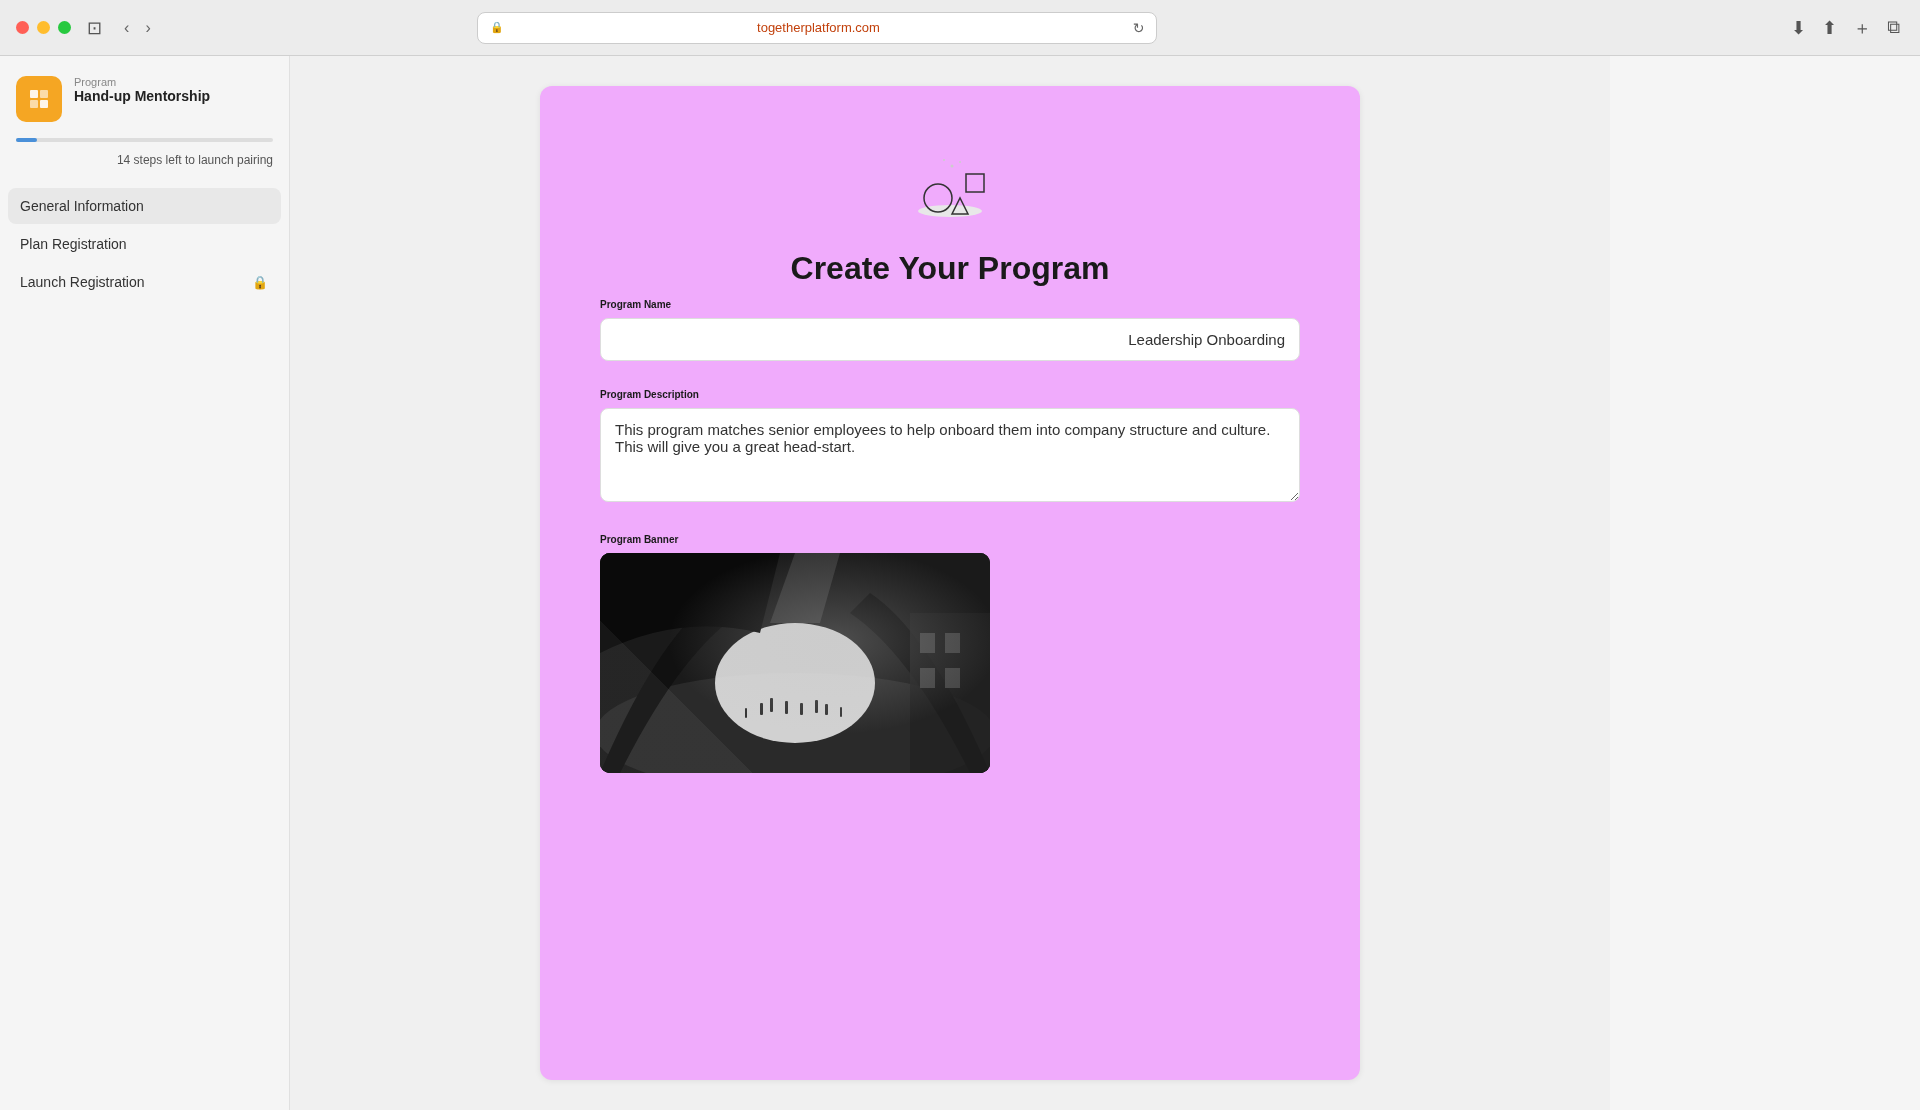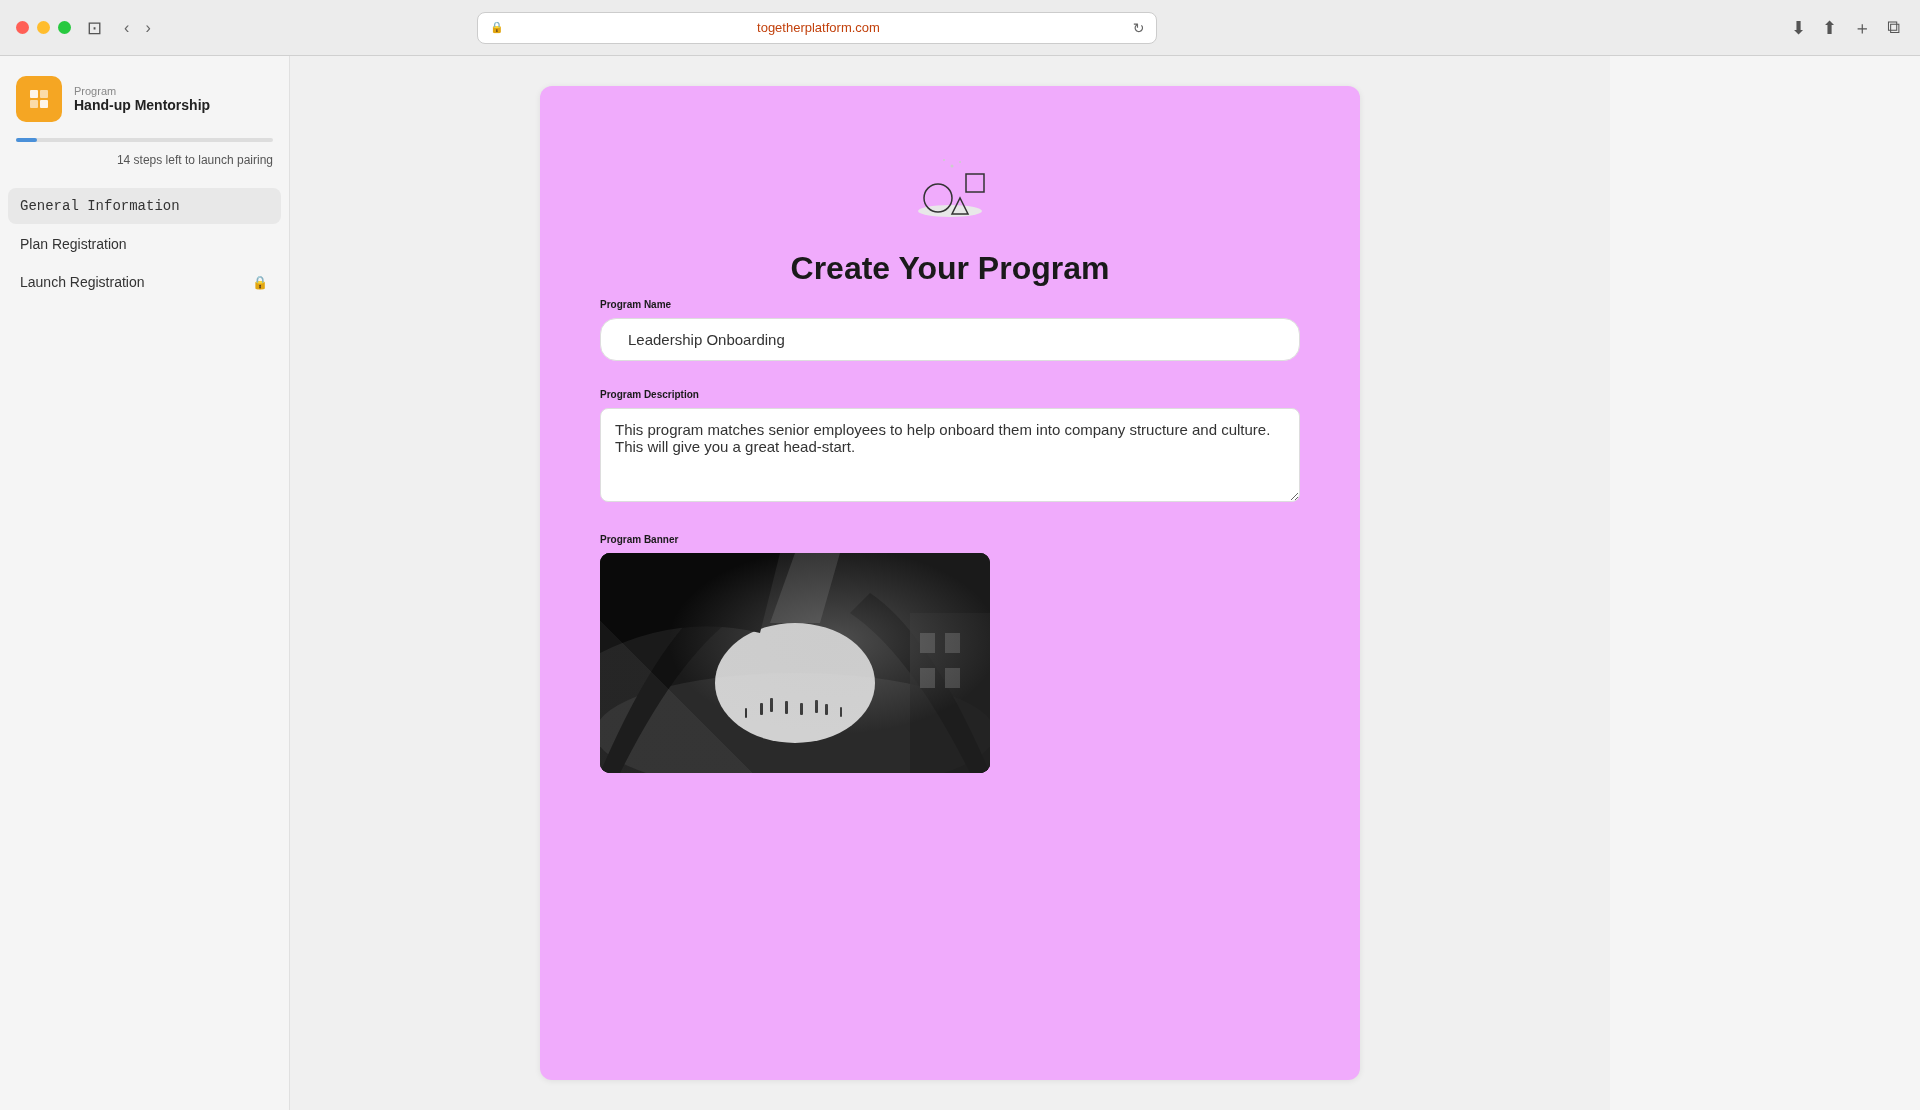--- a/index.html
+++ b/index.html
@@ -57,21 +57,21 @@
       width: 290px;
       background: #f5f5f5;
       border-right: 1px solid #e0e0e0;
       display: flex;
       flex-direction: column;
       padding: 0;
       flex-shrink: 0;
     }
     .sidebar-header {
       display: flex;
-      align-items: center;
+      align-items: flex-start;
       gap: 12px;
       padding: 20px 16px 16px 16px;
     }
     .program-icon {
       width: 46px;
       height: 46px;
       background: #f5a623;
       border-radius: 10px;
       display: flex;
       align-items: center;
@@ -106,21 +106,20 @@
       justify-content: space-between;
       padding: 10px 12px;
       border-radius: 8px;
       cursor: pointer;
       font-size: 14px;
       color: #333;
     }
     .nav-item.active {
       background: #e8e8e8;
       font-weight: 500;
-      font-family: Liberation Mono, monospace;
     }
     .lock-small { font-size: 13px; color: #aaa; }
 
     
     .content-area {
       flex: 1;
       background: #f0f0f0;
       display: flex;
       justify-content: center;
       padding: 30px 20px;
@@ -160,26 +159,27 @@
     .form-label {
       display: block;
       font-size: 10px;
       font-weight: 600;
       color: #1a1a1a;
       margin-bottom: 8px;
     }
     .form-input {
       width: 100%;
       border: 1px solid #ddd;
-      border-radius: 16px;
-      padding: 12px 27px;
+      border-radius: 8px;
+      padding: 12px 14px;
       font-size: 15px;
       color: #333;
       outline: none;
       font-family: inherit;
+      text-align: right;
     }
     .form-textarea {
       width: 100%;
       border: 1px solid #ddd;
       border-radius: 8px;
       padding: 12px 14px;
       font-size: 15px;
       color: #333;
       outline: none;
       font-family: inherit;

